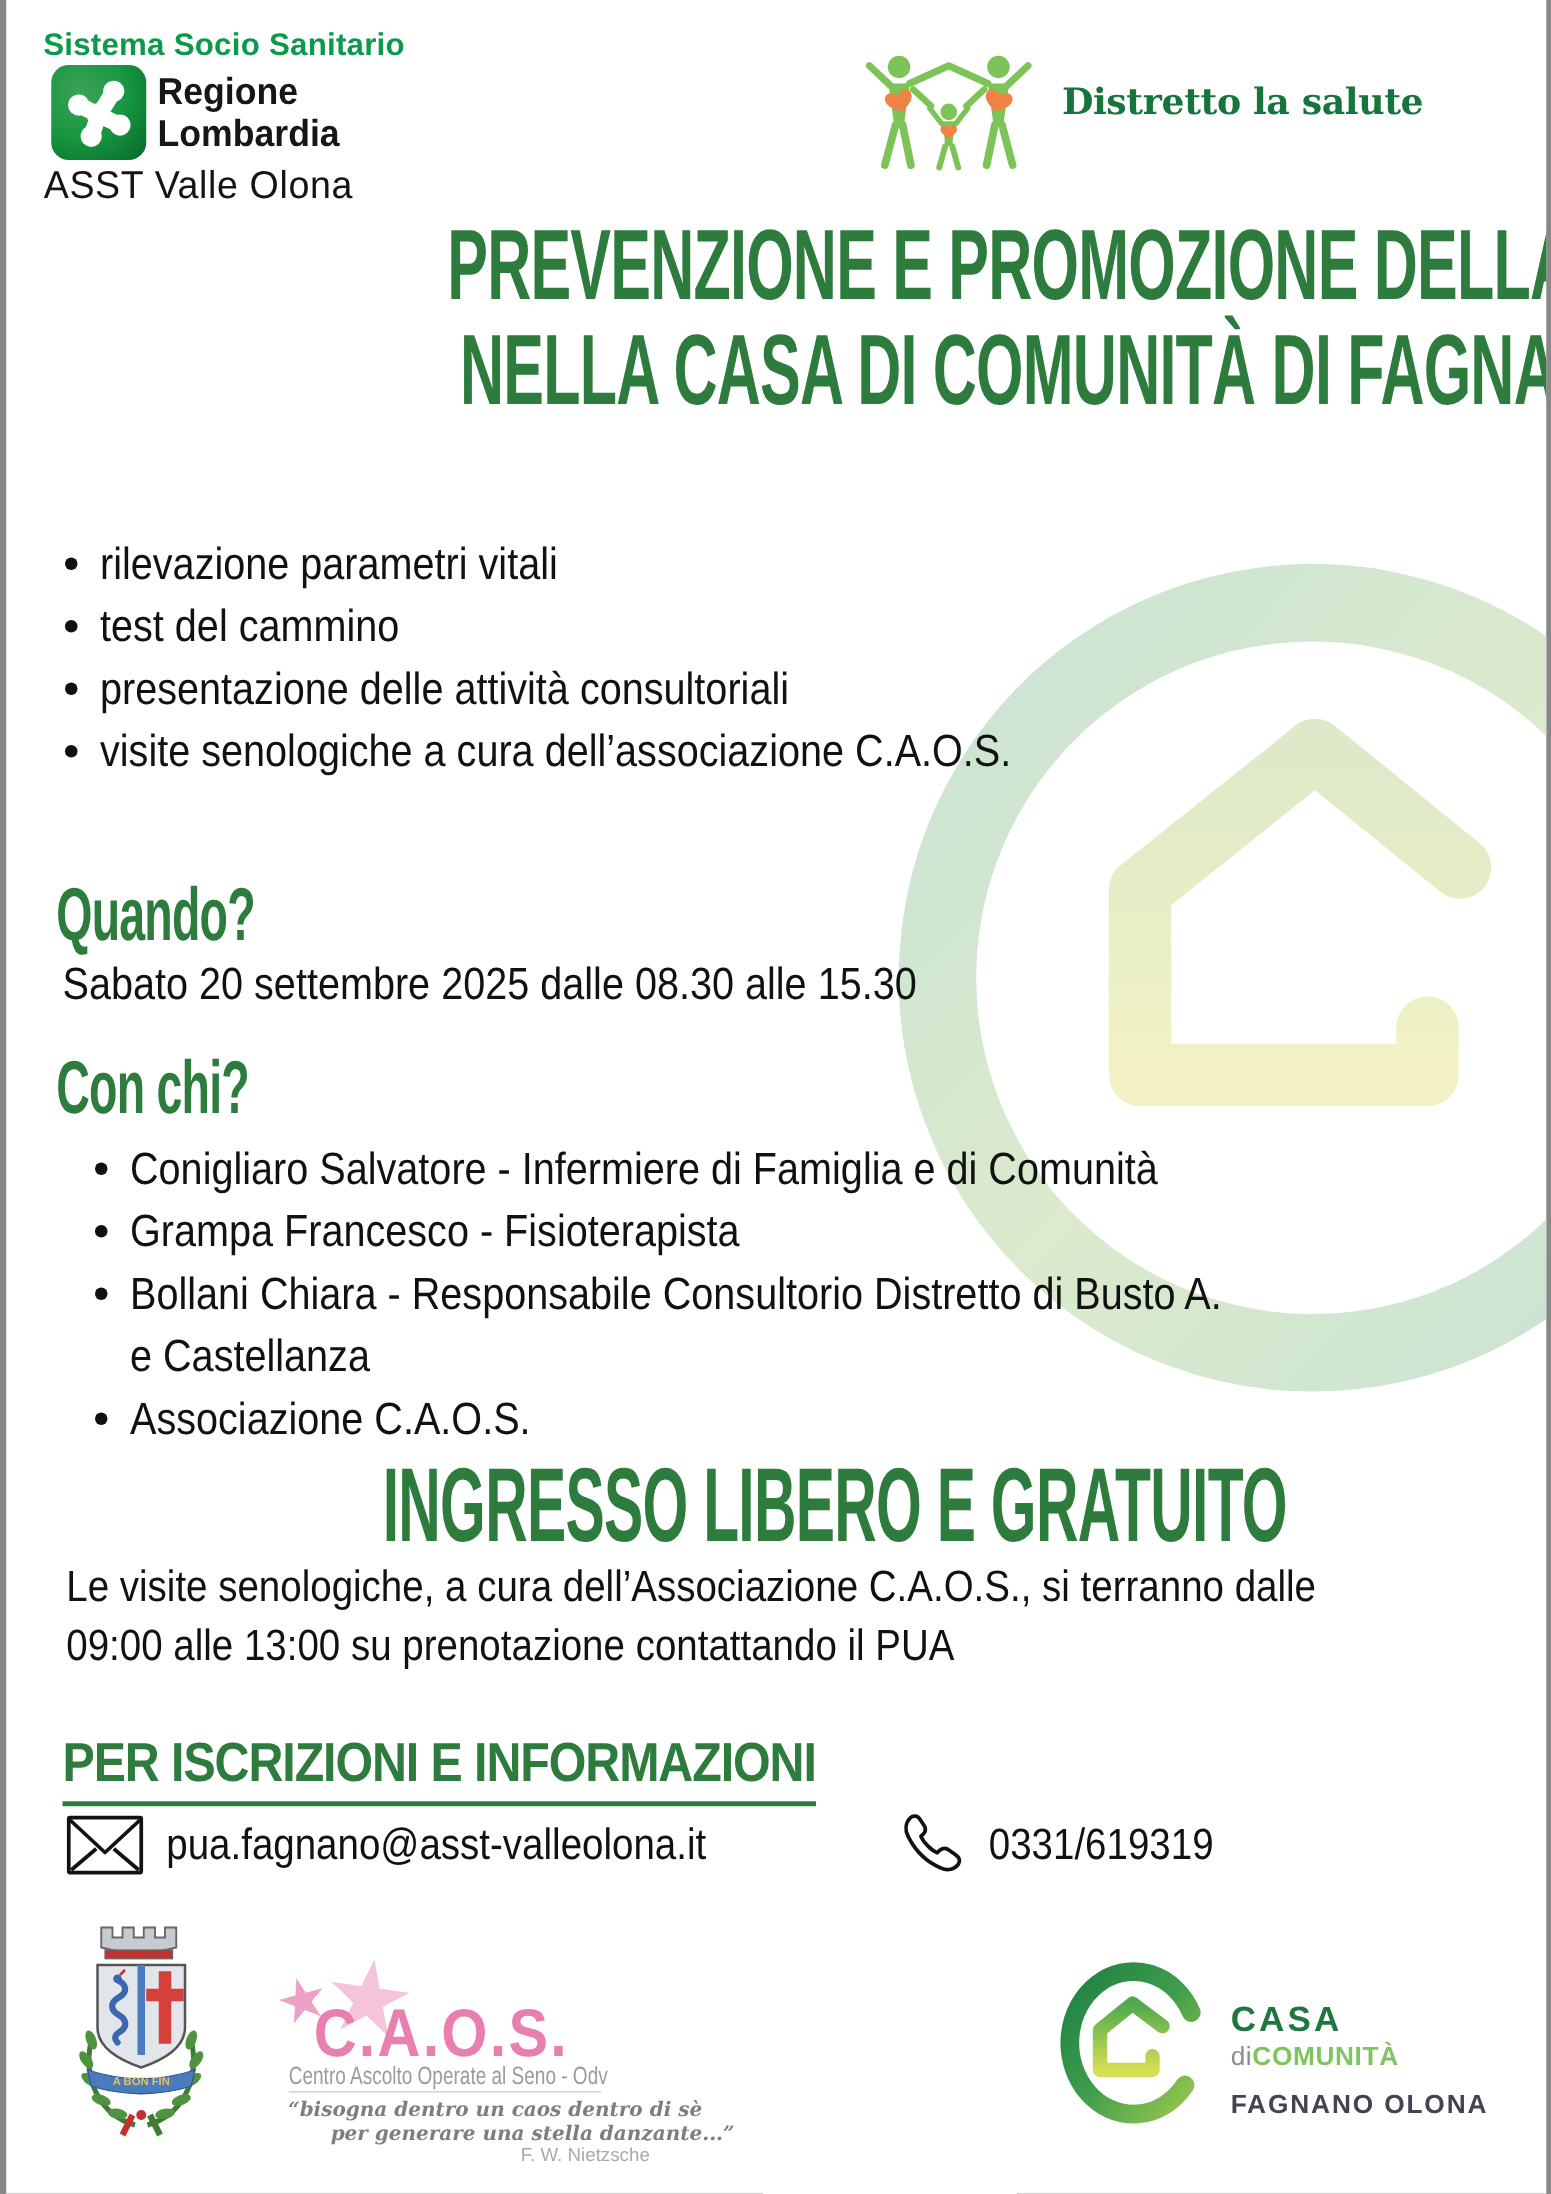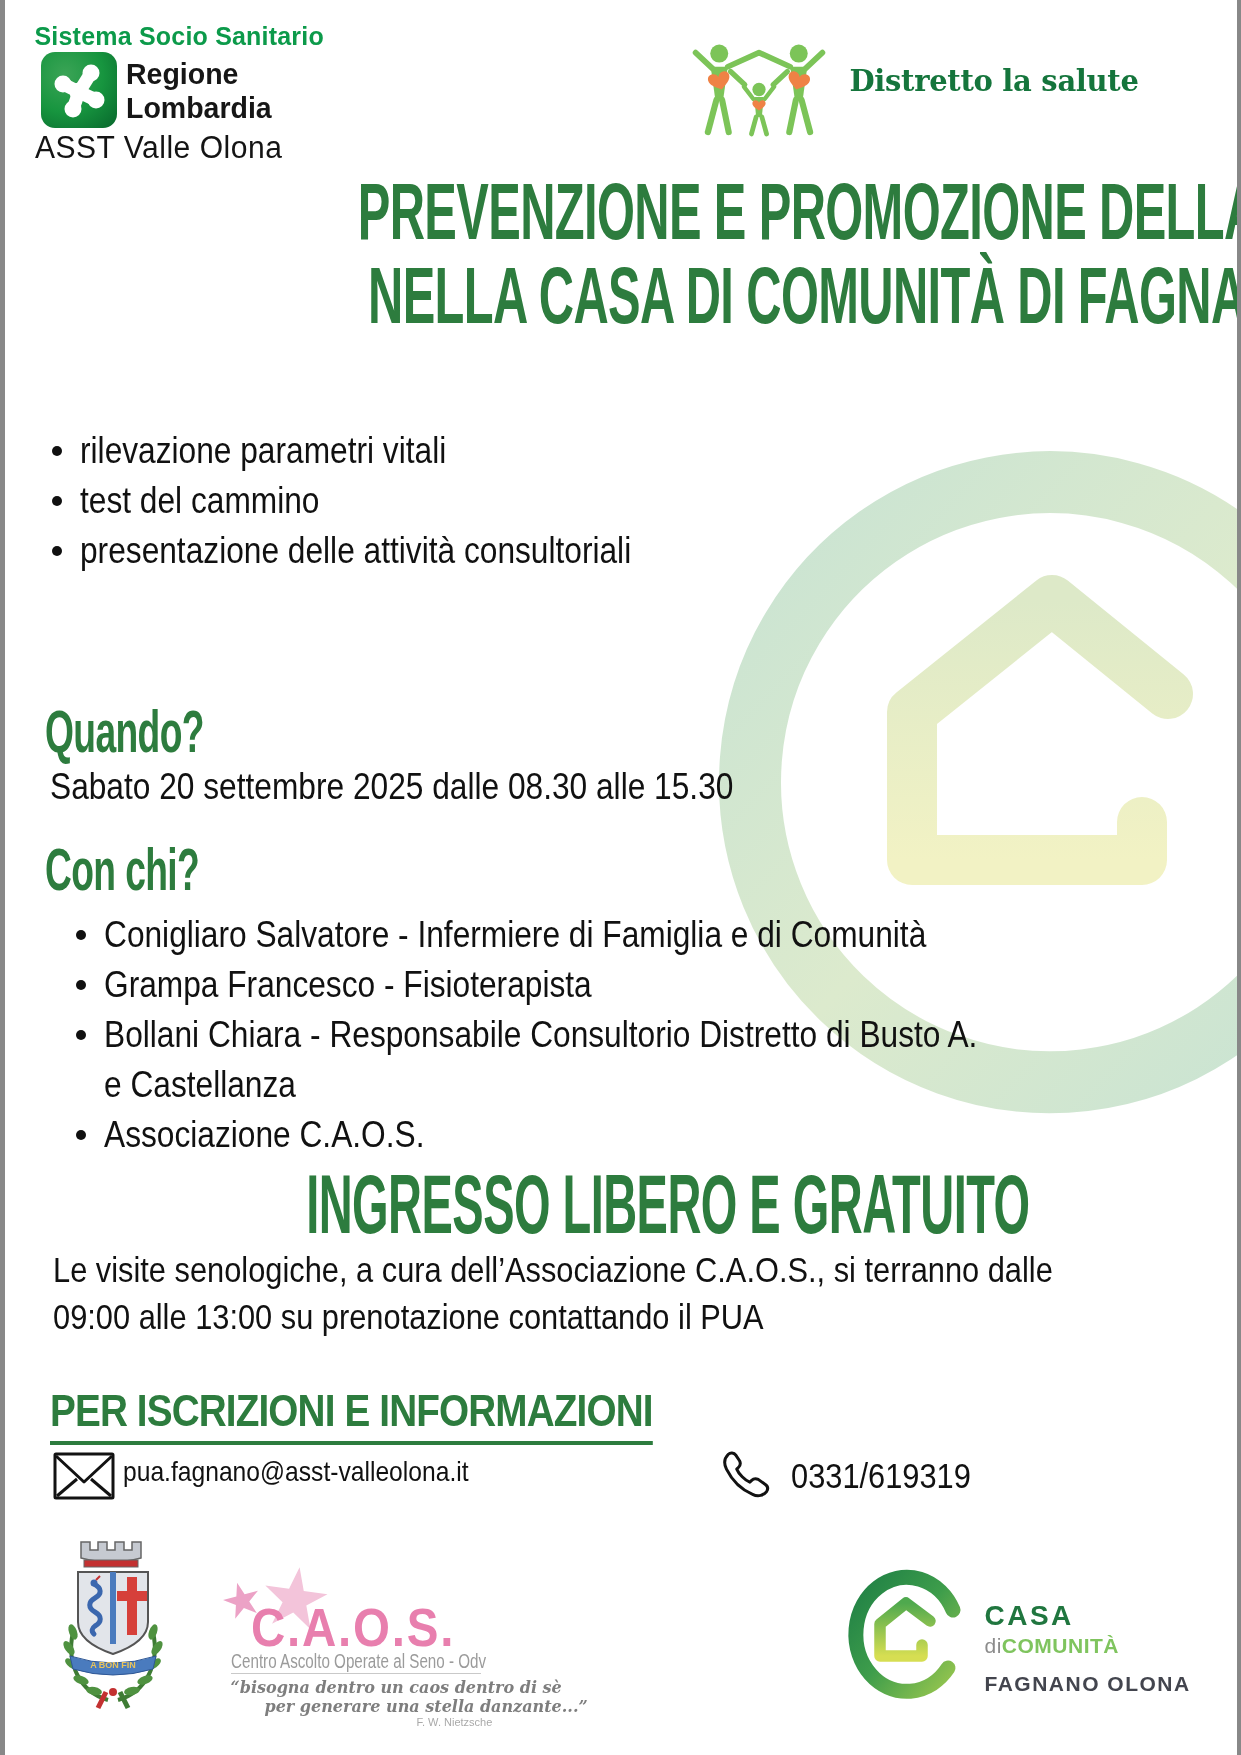--- a/index.html
+++ b/index.html
@@ -39,33 +39,33 @@
   .sechead{font-size:60px;font-weight:800;line-height:60px;color:#2D7C3E;letter-spacing:-1px;}
   .quando-h{left:40px;top:702px;}
   .sabato{left:45px;top:764px;font-size:36px;line-height:46px;}
   .conchi-h{left:40px;top:840px;}
   .ingressoWrap{left:17px;top:1162px;width:100%;text-align:center;font-size:84px;font-weight:800;
                 line-height:84px;color:#2D7C3E;letter-spacing:-1px;}
   .note{left:48px;top:1246px;width:1200px;font-size:35px;line-height:47px;}
   .iscrizioni{left:45px;top:1386px;font-size:44px;font-weight:800;color:#2D7C3E;letter-spacing:-1px;
               border-bottom:4px solid #2D7C3E;padding-bottom:5px;display:inline-block;
               transform:scaleX(.88);transform-origin:0 0;}
-  .email-text{left:118px;top:1456px;font-size:28px;}
+  .email-text{left:128px;top:1456px;font-size:35px;}
   .phone-text{left:786px;top:1456px;font-size:35px;}
   
   .caos{left:212px;top:1566px;width:320px;height:170px;}
   .caos-name{left:34px;top:30px;font-size:54px;font-weight:700;color:#E87FAE;letter-spacing:2px;
              transform:scaleX(.88);transform-origin:0 0;white-space:nowrap;}
   .caos-sub{left:14px;top:84px;font-size:20px;color:#9B9B9B;transform:scaleX(.76);transform-origin:0 0;white-space:nowrap;}
   .caos-line{left:14px;top:107px;width:250px;height:1px;background:#C9C9C9;}
   .caos-quote1{left:14px;top:112px;font-family:"DejaVu Serif",serif;font-style:italic;font-weight:700;
                font-size:16px;color:#7E7E7E;white-space:nowrap;}
   .caos-quote2{left:48px;top:131px;font-family:"DejaVu Serif",serif;font-style:italic;font-weight:700;
                font-size:16px;color:#7E7E7E;white-space:nowrap;}
-  .caos-attr{left:200px;top:150px;font-size:11px;color:#A9A9A9;}
+  .caos-attr{left:200px;top:150px;font-size:15px;color:#A9A9A9;}
   
   .cdc{left:838px;top:1560px;width:400px;height:180px;}
   .cdc-casa{left:142px;top:40px;font-size:28px;font-weight:800;color:#20763F;letter-spacing:2.5px;}
   .cdc-row2{left:142px;top:74px;font-size:21px;letter-spacing:.5px;}
   .cdc-di{color:#8C8C8C;font-weight:400;}
   .cdc-com{color:#7FC45E;font-weight:800;}
   .cdc-fo{left:142px;top:112px;font-size:21px;font-weight:800;color:#43454E;letter-spacing:1.5px;}
 </style>
 </head>
 <body>
@@ -150,20 +150,21 @@
     <span class="condC">PREVENZIONE E PROMOZIONE DELLA SALUTE</span>
   </div>
   <div class="abs titleWrap titleWrap2">
     <span class="condC">NELLA CASA DI COMUNITÀ DI FAGNANO OLONA</span>
   </div>
 
   <ul class="abs blist services">
     <li><span class="dot"></span><span class="bt">rilevazione parametri vitali</span></li>
     <li><span class="dot"></span><span class="bt">test del cammino</span></li>
     <li><span class="dot"></span><span class="bt">presentazione delle attività consultoriali</span></li>
+    <li><span class="dot"></span><span class="bt">visite senologiche a cura dell’associazione C.A.O.S.</span></li>
   </ul>
 
   <div class="abs sechead quando-h">
     <span class="condL">Quando?</span>
   </div>
   <div class="abs sabato">
     <span class="bt">Sabato 20 settembre 2025 dalle 08.30 alle 15.30</span>
   </div>
 
   <div class="abs sechead conchi-h">

